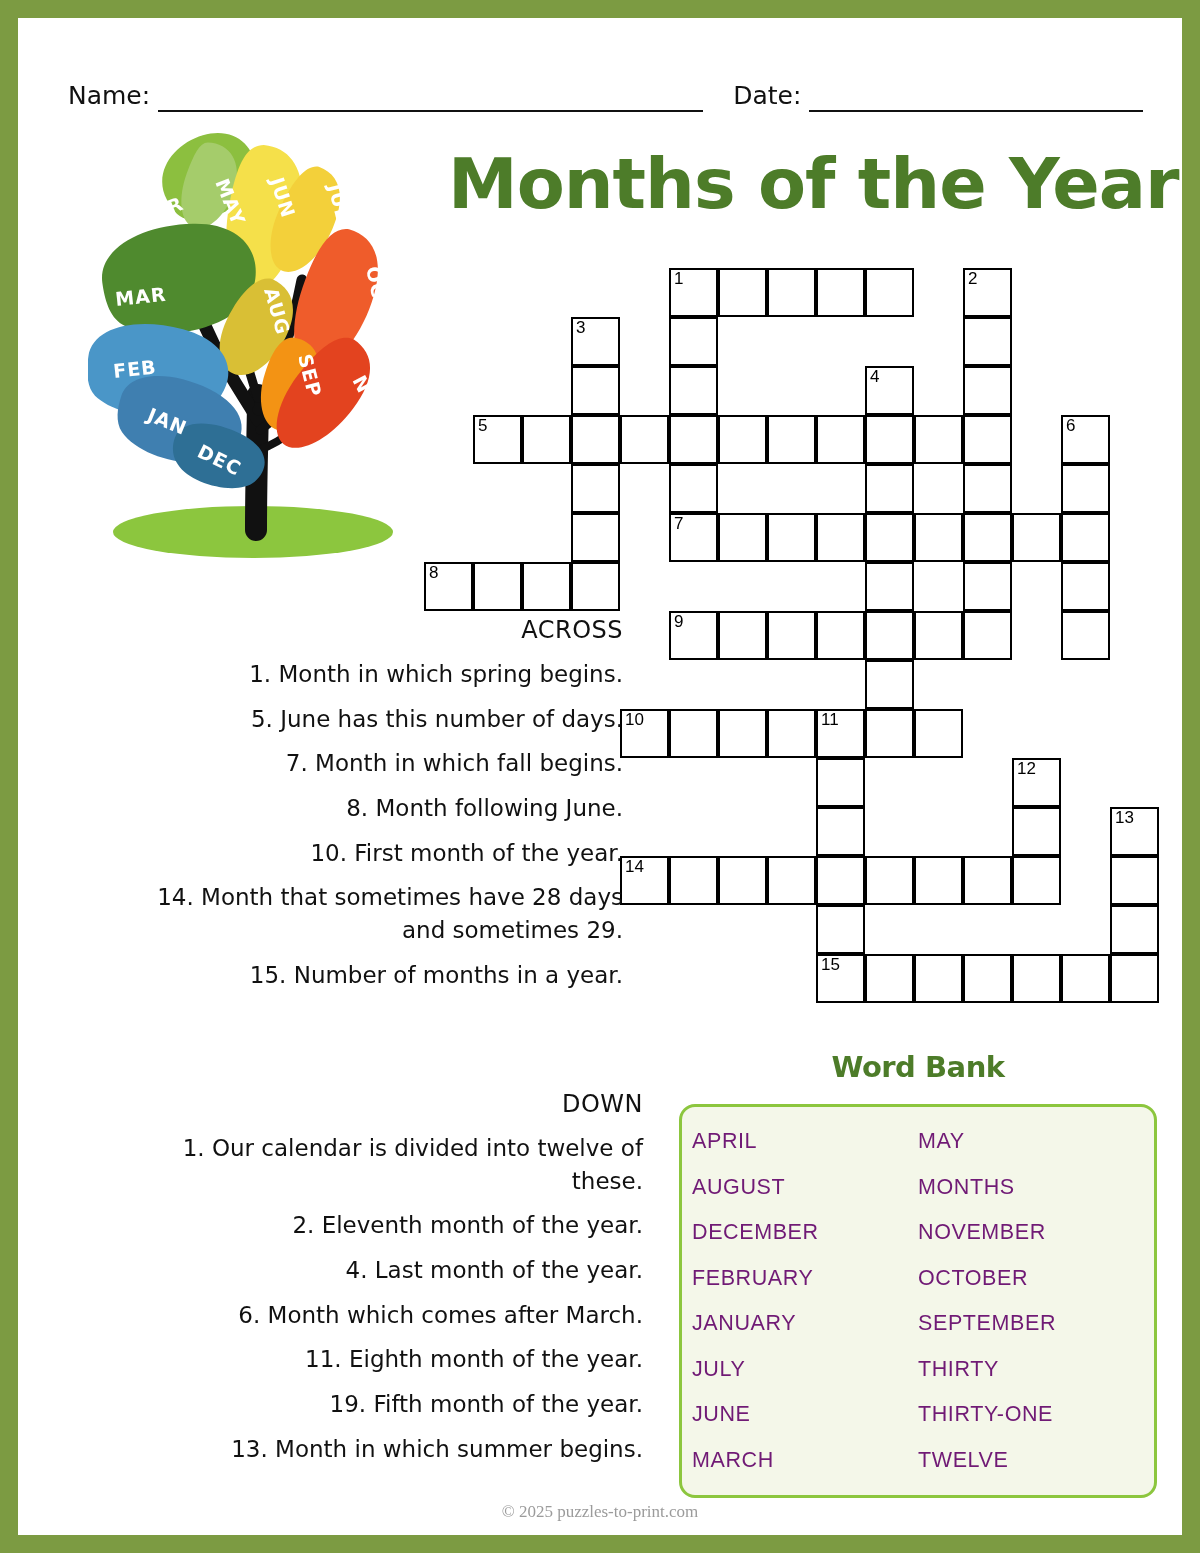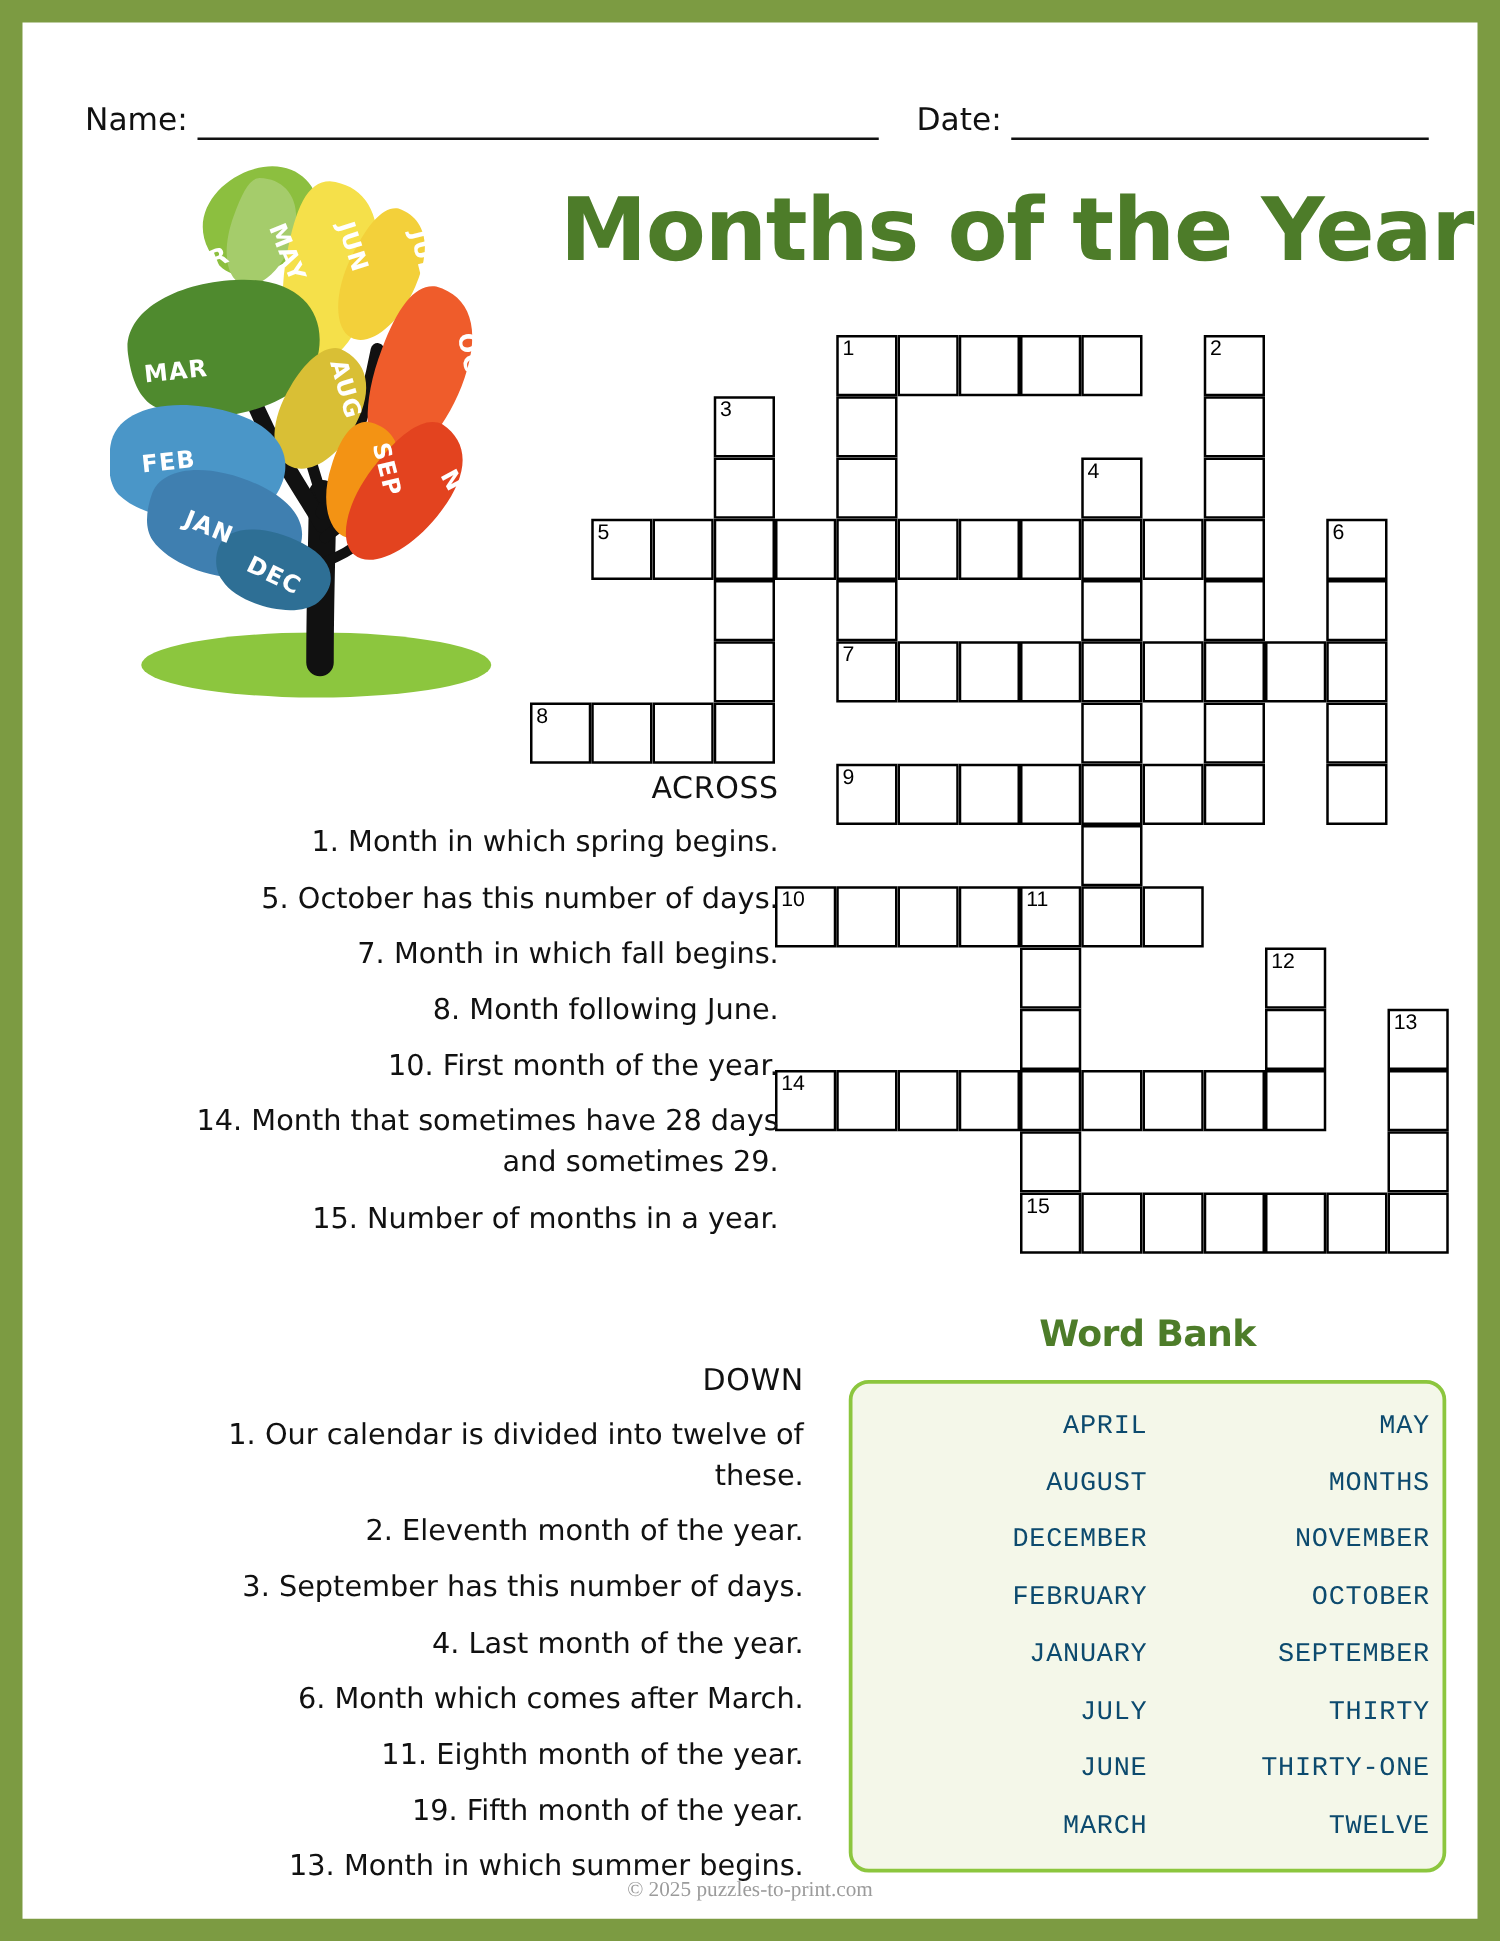--- a/index.html
+++ b/index.html
@@ -82,23 +82,23 @@
     font-size:29px; color:#4d7c29; letter-spacing:-0.5px;
   }
   .wordbank {
     position:absolute; left:661px; top:1086px; width:478px; height:394px;
     border:3px solid #8cc63e; border-radius:16px;
     background:#f4f7e9;
     display:flex; padding:22px 10px;
   }
   .wb-col { flex:1 1 50%; display:flex; flex-direction:column; justify-content:space-between; }
   .wb-word {
-    text-align:right;
-    font-family:Liberation Mono, monospace;
-    font-size:21.5px; color:#0c4a6e; letter-spacing:0.6px;
+    text-align:left;
+    font-family:Liberation Sans, sans-serif;
+    font-size:21.5px; color:#701a75; letter-spacing:0.6px;
   }
 
   
   .footer {
     position:absolute; left:0; top:1484px; width:1164px;
     text-align:center;
     font-family:"Liberation Serif", serif;
     font-size:17px; color:#9b9b9b;
   }
 </style>
@@ -298,33 +298,32 @@
       <div class="cell" style="left: 896px; top: 936px;"></div>
       <div class="cell" style="left: 945px; top: 936px;"></div>
       <div class="cell" style="left: 994px; top: 936px;"></div>
       <div class="cell" style="left: 1043px; top: 936px;"></div>
       <div class="cell" style="left: 1092px; top: 936px;"></div>
     </div>
 
   <div class="clues clues-across">
     <h3>ACROSS</h3>
     <div class="clue">1. Month in which spring begins.</div>
-    <div class="clue">5. October has this number of days.</div>
+    <div class="clue">5. June has this number of days.</div>
     <div class="clue">7. Month in which fall begins.</div>
     <div class="clue">8. Month following June.</div>
     <div class="clue">10. First month of the year.</div>
     <div class="clue">14. Month that sometimes have 28 days and sometimes 29.</div>
     <div class="clue">15. Number of months in a year.</div>
   </div>
 
   <div class="clues clues-down">
     <h3>DOWN</h3>
     <div class="clue">1. Our calendar is divided into twelve of these.</div>
     <div class="clue">2. Eleventh month of the year.</div>
-    <div class="clue">3. September has this number of days.</div>
     <div class="clue">4. Last month of the year.</div>
     <div class="clue">6. Month which comes after March.</div>
     <div class="clue">11. Eighth month of the year.</div>
     <div class="clue">19. Fifth month of the year.</div>
     <div class="clue">13. Month in which summer begins.</div>
   </div>
 
   <div class="wb-title">Word Bank</div>
   <div class="wordbank">
     <div class="wb-col">

